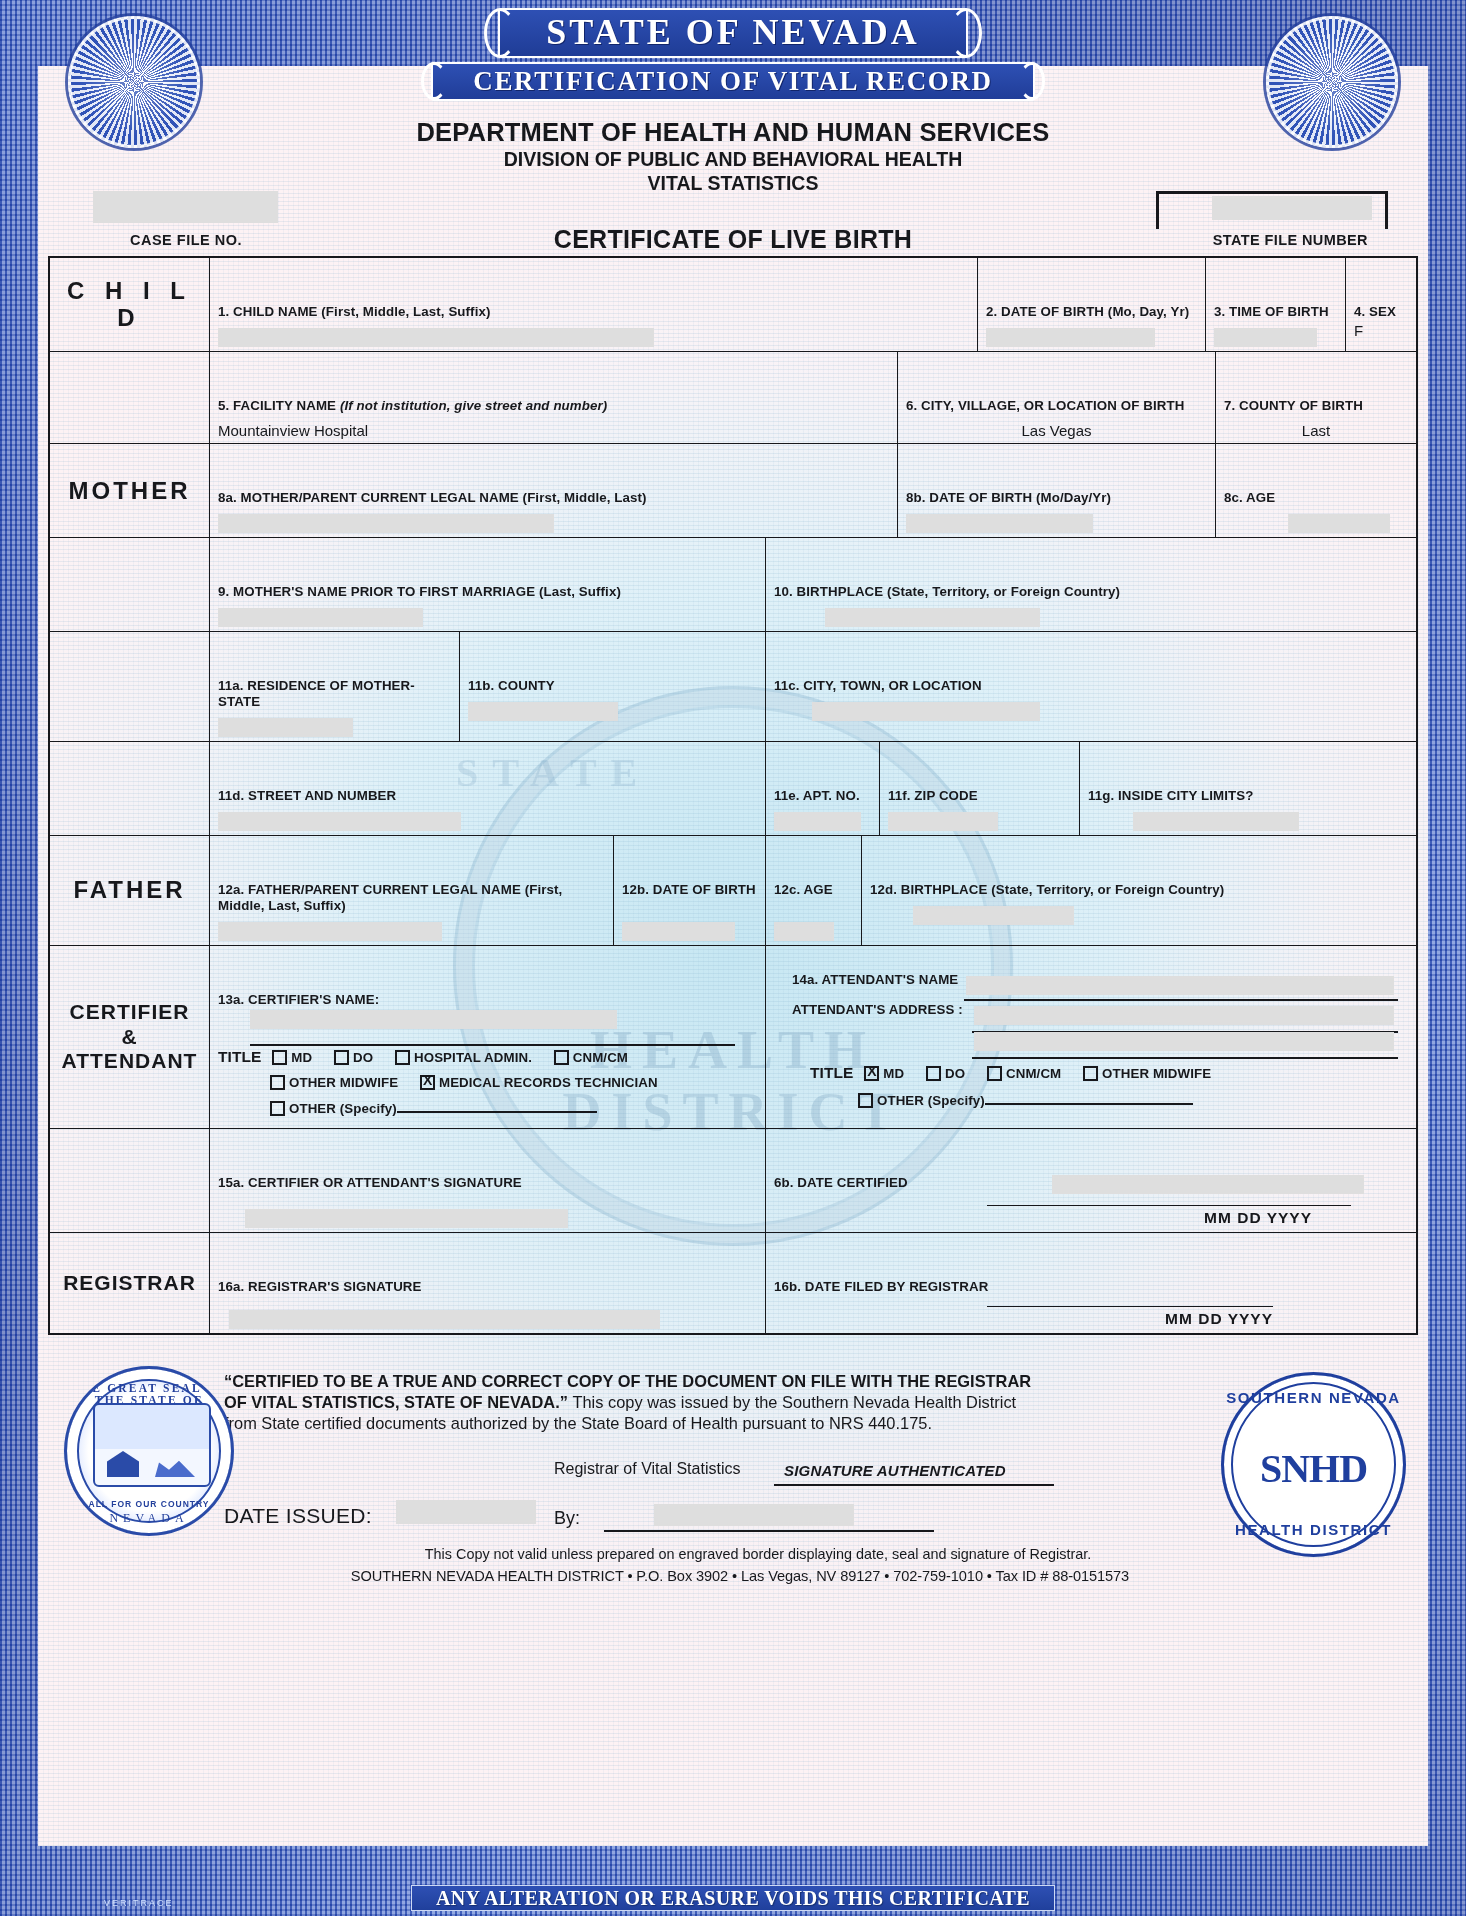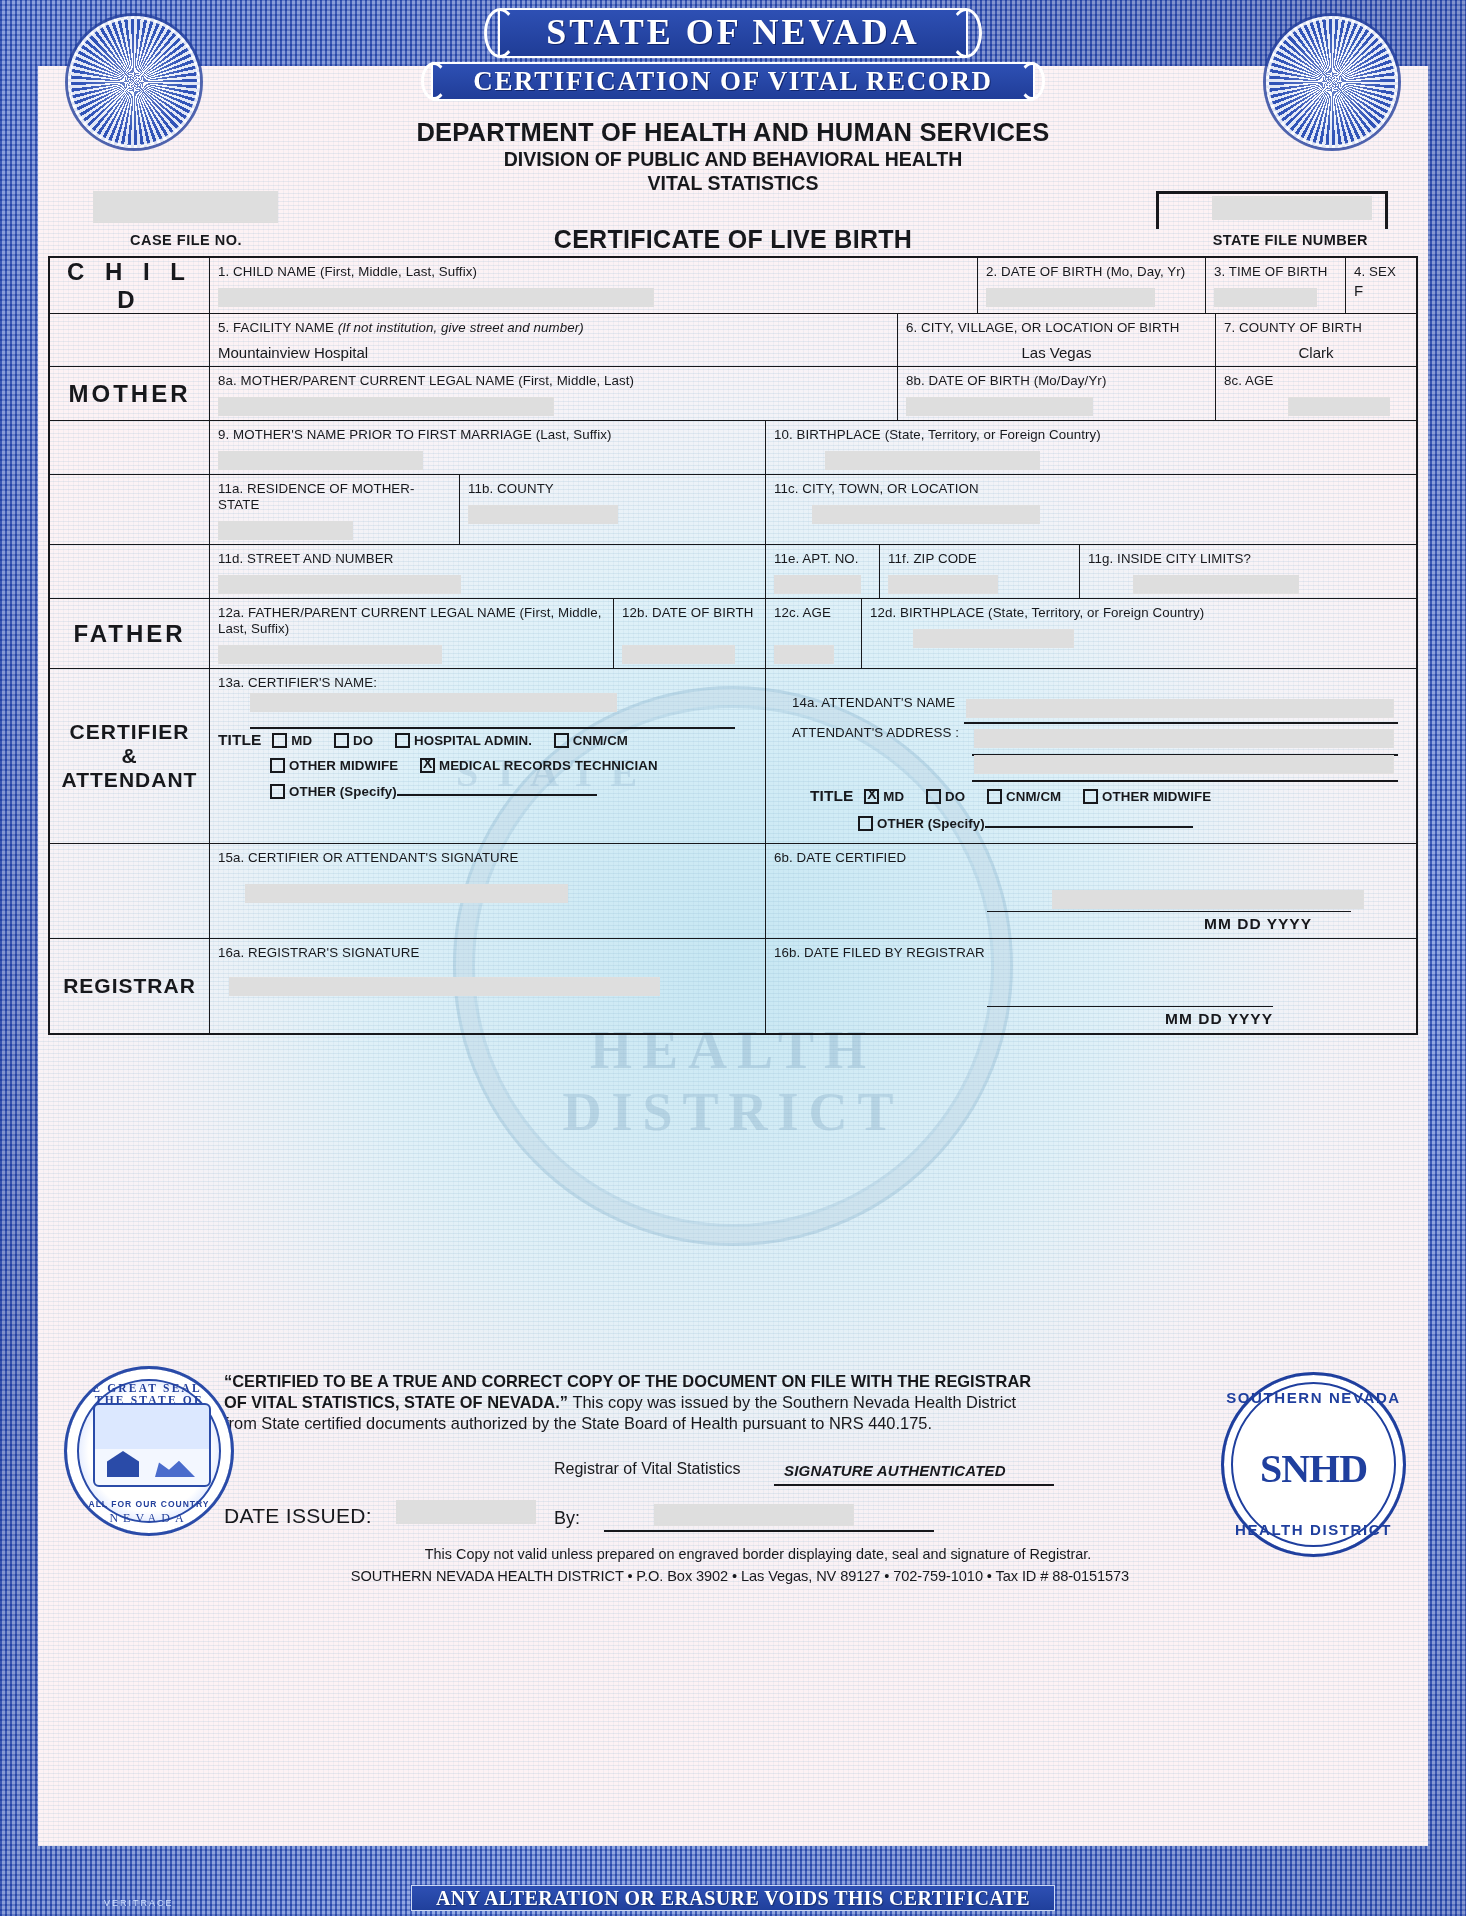--- a/index.html
+++ b/index.html
@@ -169,21 +169,21 @@
     font-size:24px; letter-spacing:3px; line-height:1.15;
   }
   .sect.sp{ letter-spacing:7px; }
   .sect.blank{ }
   .cell{
     position:relative; padding:6px 8px 4px 8px;
     border-right:1.6px solid #17181c;
     color:#17181c; min-height:52px;
   }
   .cell.lastc{ border-right:none; }
-  .lbl{ font-size:13.3px; font-weight:normal; letter-spacing:.1px; line-height:1.2; }
+  .lbl{ font-size:13.3px; font-weight:bold; letter-spacing:.1px; line-height:1.2;margin-top:40px; }
   .lbl .ital{ font-style:italic; }
   .val{ font-size:15px; margin-top:8px; font-weight:normal; }
   .val.center{ text-align:center; }
   .redact{ display:block; background:#dedede; height:19px; margin-top:8px; }
 
   
   .cb{
     display:inline-block; width:15px; height:15px;
     border:2.2px solid #17181c; vertical-align:-3px; margin-right:4px;
     position:relative; background:transparent;
@@ -337,21 +337,21 @@
             <span class="ital">(If not institution, give street and number)</span>
           </div>
           <div class="val">Mountainview Hospital</div>
         </div>
         <div class="cell" style="flex:0 0 318px;">
           <div class="lbl">6. CITY, VILLAGE, OR LOCATION OF BIRTH</div>
           <div class="val center">Las Vegas</div>
         </div>
         <div class="cell lastc" style="flex:0 0 200px;">
           <div class="lbl">7. COUNTY OF BIRTH</div>
-          <div class="val center">Clark</div>
+          <div class="val center">Last</div>
         </div>
       </div>
 
       <div class="row">
         <div class="sect">MOTHER</div>
         <div class="cell" style="flex:1 1 auto;">
           <div class="lbl">8a. MOTHER/PARENT CURRENT LEGAL NAME (First, Middle, Last)</div>
           <span class="redact" style="width:50%;"></span>
         </div>
         <div class="cell" style="flex:0 0 318px;">

